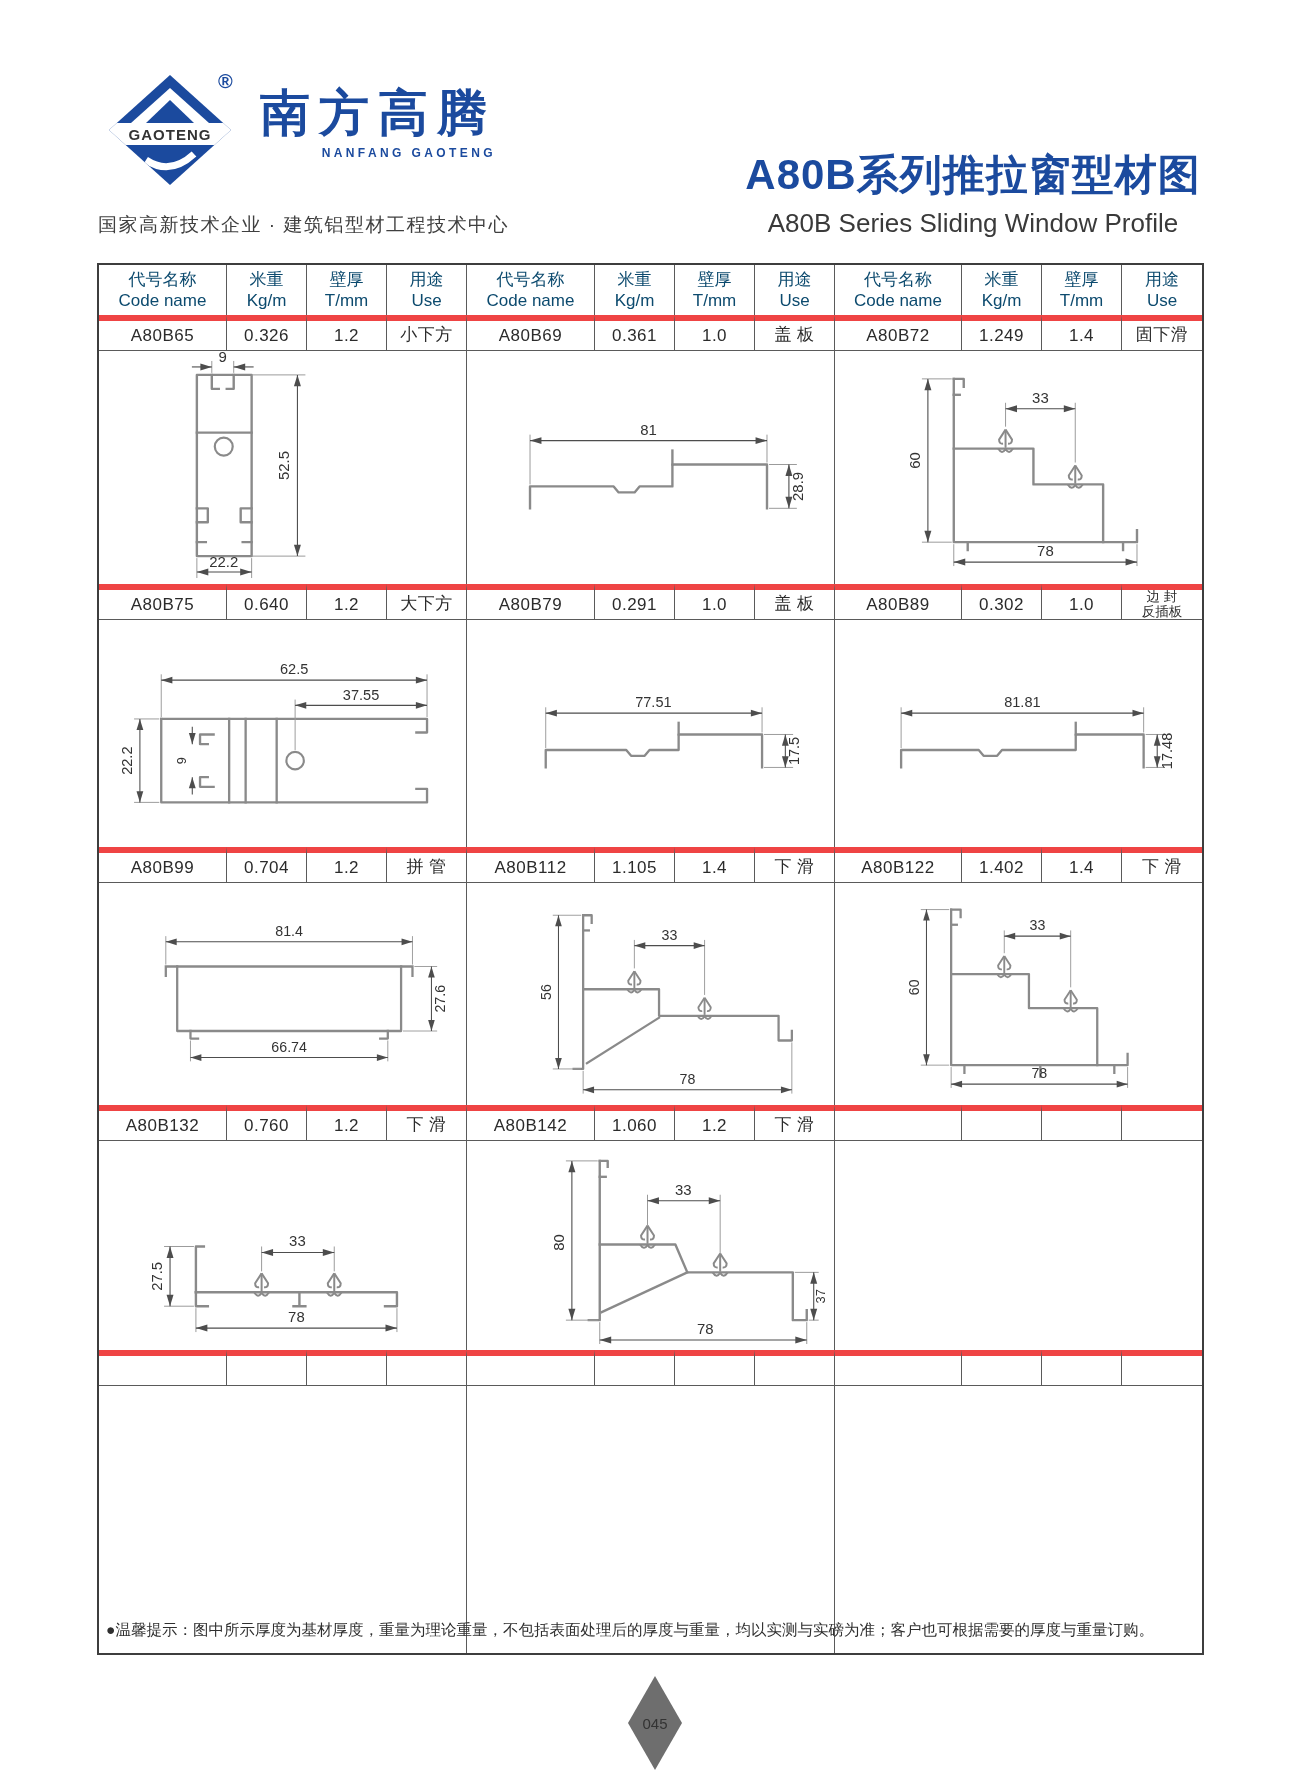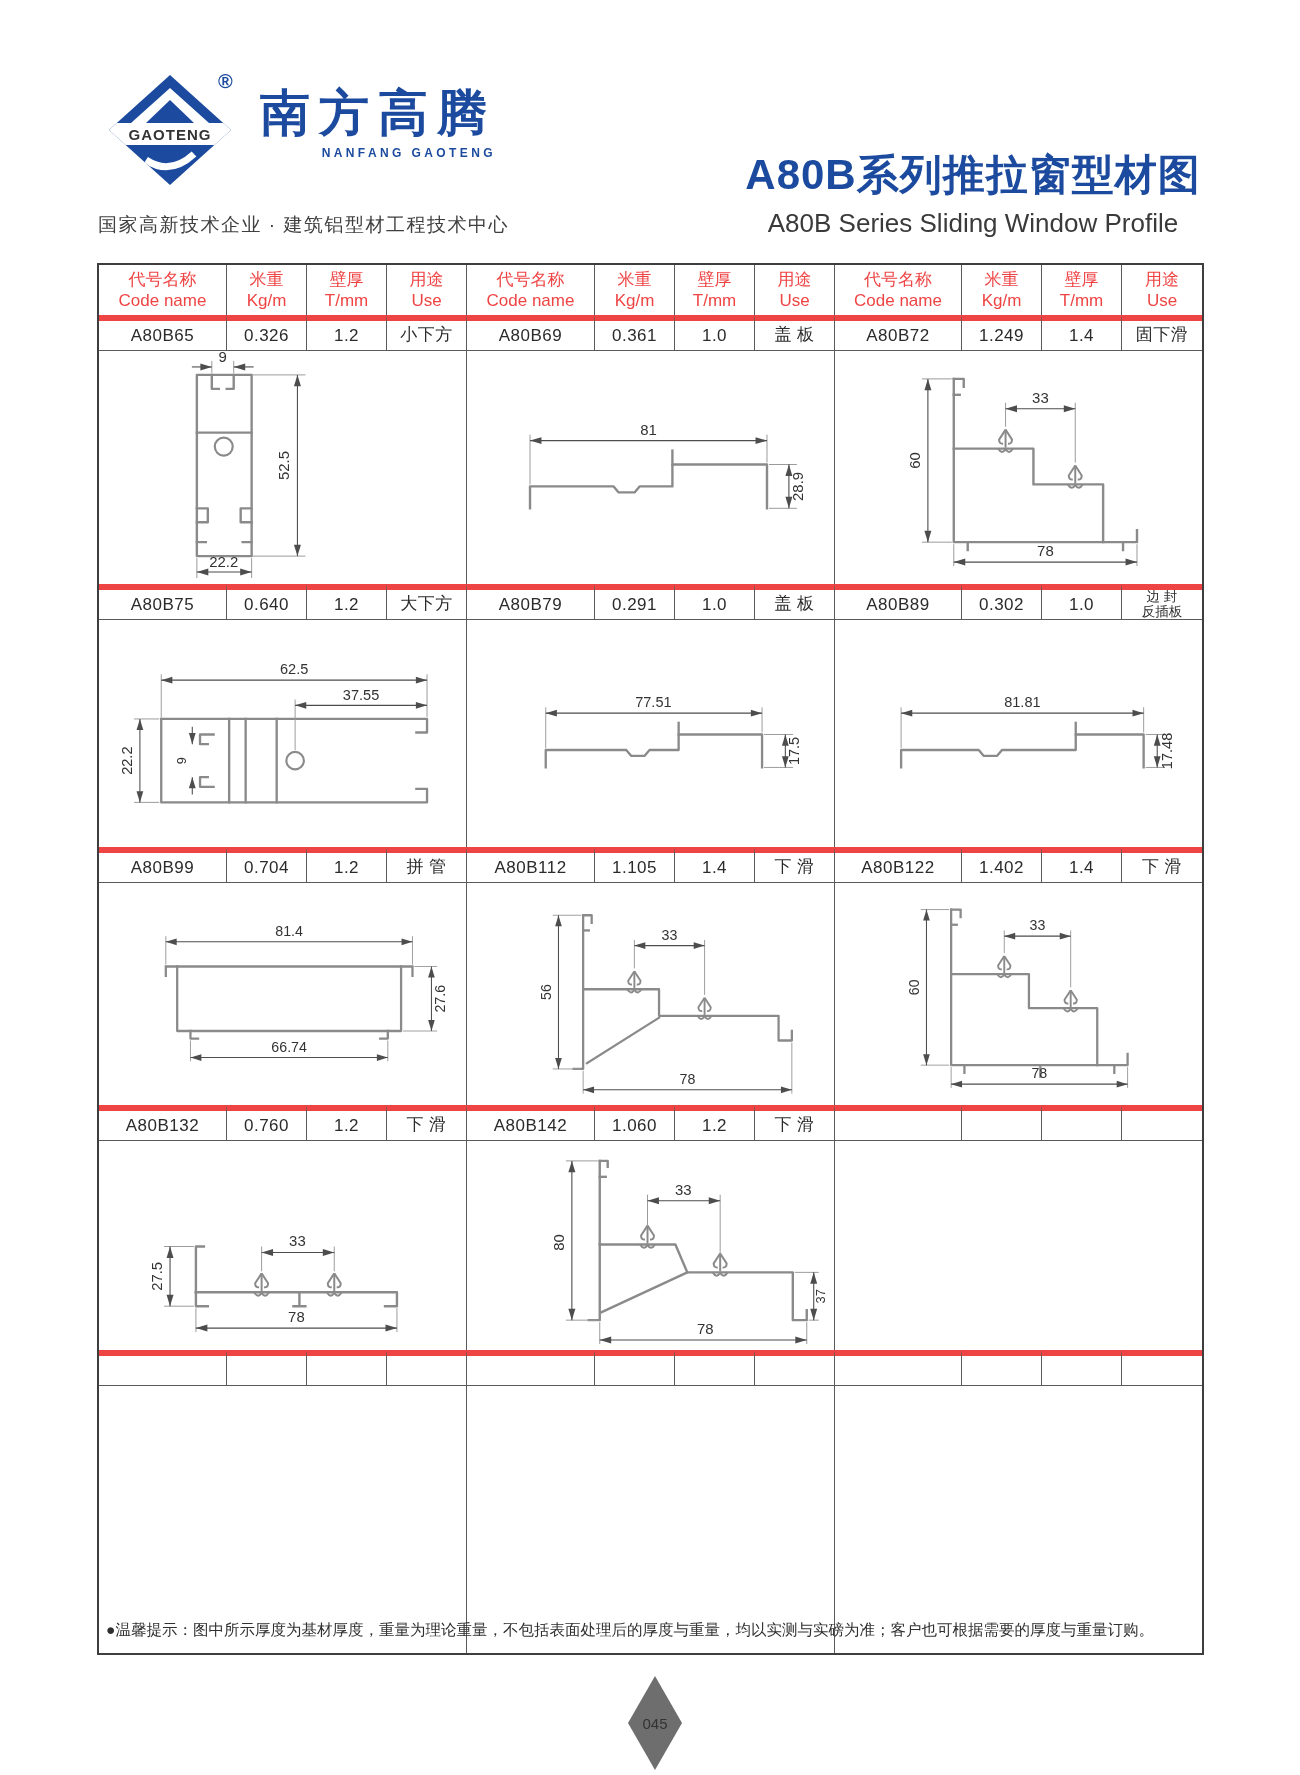--- a/index.html
+++ b/index.html
@@ -22,21 +22,21 @@
   .tbl{
     position:absolute;left:97px;top:263px;width:1107px;height:1392px;
     box-sizing:border-box;border:2px solid #3e3e3e;
     display:grid;
     grid-template-columns:128px 80px 80px 80px 128px 80px 80px 80px 127px 80px 80px 80px;
     grid-template-rows:50px 35px 234px 35px 228px 35px 223px 35px 210px 35px 268px;
   }
   .hc,.dc,.gc{box-sizing:border-box;min-width:0;min-height:0;}
   .hc{
     border-right:1px solid #5a5a5a;display:flex;flex-direction:column;
-    align-items:center;justify-content:center;font-size:17px;color:#ef4444;line-height:1.25;
+    align-items:center;justify-content:center;font-size:17px;color:#0c4a6e;line-height:1.25;
   }
   .dc{
     border-right:1px solid #5a5a5a;border-top:6px solid #ef4444;
     display:flex;flex-direction:column;align-items:center;justify-content:center;
     font-size:17px;color:#2b2b2b;letter-spacing:0.5px;
   }
   .dc span{display:block;text-align:center;line-height:1.08;}
   .dc.two{font-size:13.5px;letter-spacing:0;}
   .gc{border-right:1px solid #5a5a5a;border-top:1px solid #5a5a5a;grid-column:span 4;position:relative;}
   .lc{border-right:none;}

